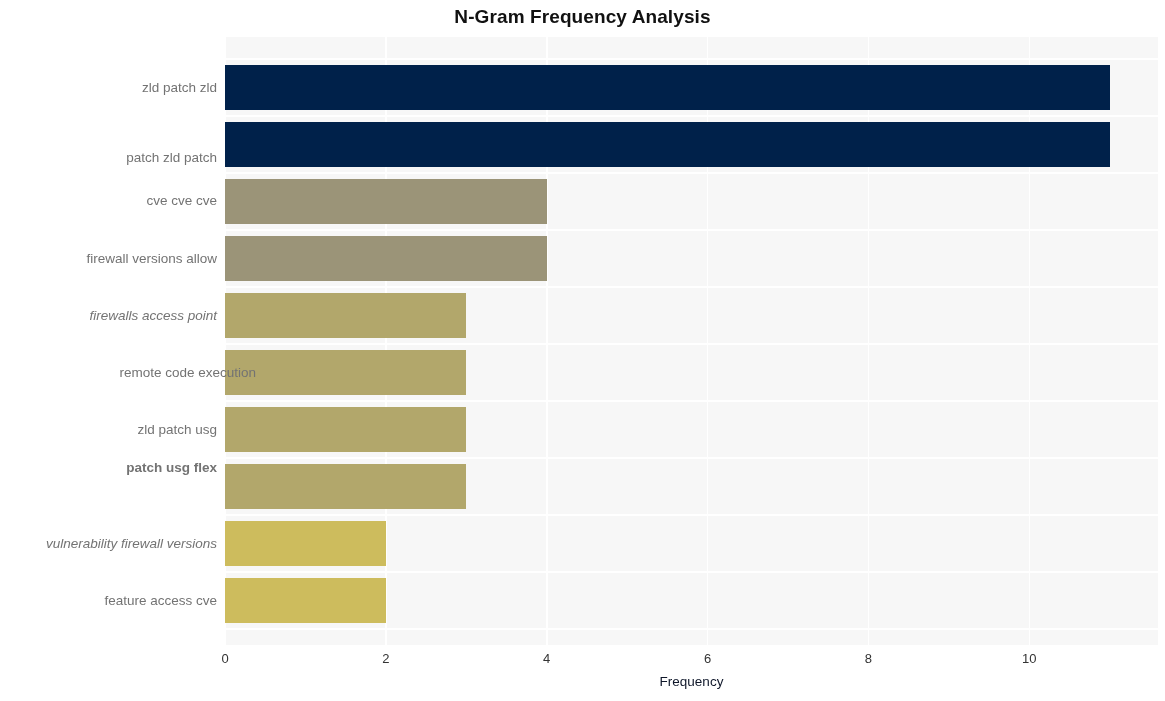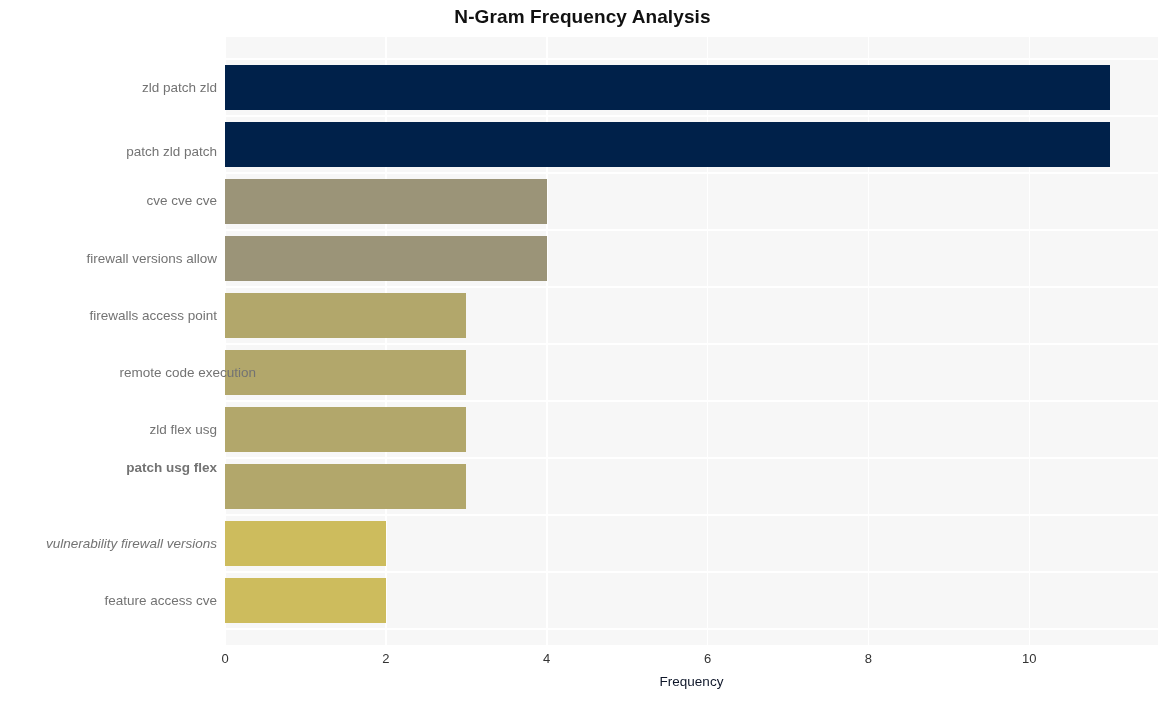--- a/index.html
+++ b/index.html
@@ -135,26 +135,26 @@
         <div class="bar" title="remote code execution: 3" style="top: 313px; width: 241.293px; background: rgb(178, 167, 107);"></div>
         <div class="bar" title="zld patch usg: 3" style="top: 370px; width: 241.293px; background: rgb(178, 167, 107);"></div>
         <div class="bar" title="patch usg flex: 3" style="top: 427px; width: 241.293px; background: rgb(178, 167, 107);"></div>
         <div class="bar" title="vulnerability firewall versions: 2" style="top: 484px; width: 160.862px; background: rgb(205, 188, 93);"></div>
         <div class="bar" title="feature enable cve: 2" style="top: 541px; width: 160.862px; background: rgb(205, 188, 93);"></div>
       </div>
   </div>
 
   <div id="ylabels">
       <div class="ytick-wrap" style="top: 78.5px;">zld patch zld</div>
-      <div class="ytick-wrap" style="top: 143px;">patch zld patch</div>
+      <div class="ytick-wrap" style="top: 149px;">patch zld patch</div>
       <div class="ytick-wrap" style="top: 192px;">cve cve cve</div>
       <div class="ytick-wrap" style="top: 249.5px;">firewall versions allow</div>
-      <div class="ytick-wrap" style="top: 306.5px;">firewalls access point</div>
+      <div class="ytick-wrap" style="top: 306.5px; font-style: italic;">firewalls access point</div>
       <div class="ytick-wrap" style="top: 363.5px; margin-left: 39px;">remote code execution</div>
-      <div class="ytick-wrap" style="top: 420.5px;">zld flex usg</div>
+      <div class="ytick-wrap" style="top: 420.5px;">zld patch usg</div>
       <div class="ytick-wrap" style="top: 459px; font-weight: bold;">patch usg flex</div>
       <div class="ytick-wrap" style="top: 535px; font-style: italic;">vulnerability firewall versions</div>
       <div class="ytick-wrap" style="top: 591.5px;">feature access cve</div>
     </div>
   <div id="xlabels">
       <div class="xtick" style="left: 225px;">0</div>
       <div class="xtick" style="left: 385.862px;">2</div>
       <div class="xtick" style="left: 546.724px;">4</div>
       <div class="xtick" style="left: 707.586px;">6</div>
       <div class="xtick" style="left: 868.448px;">8</div>

